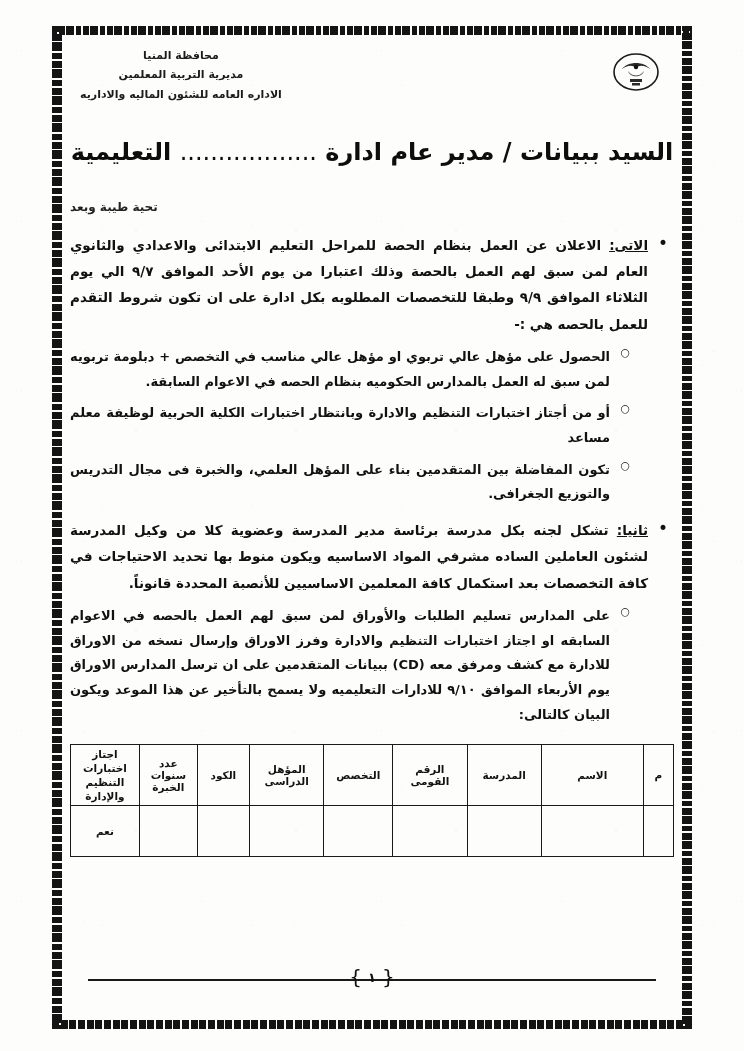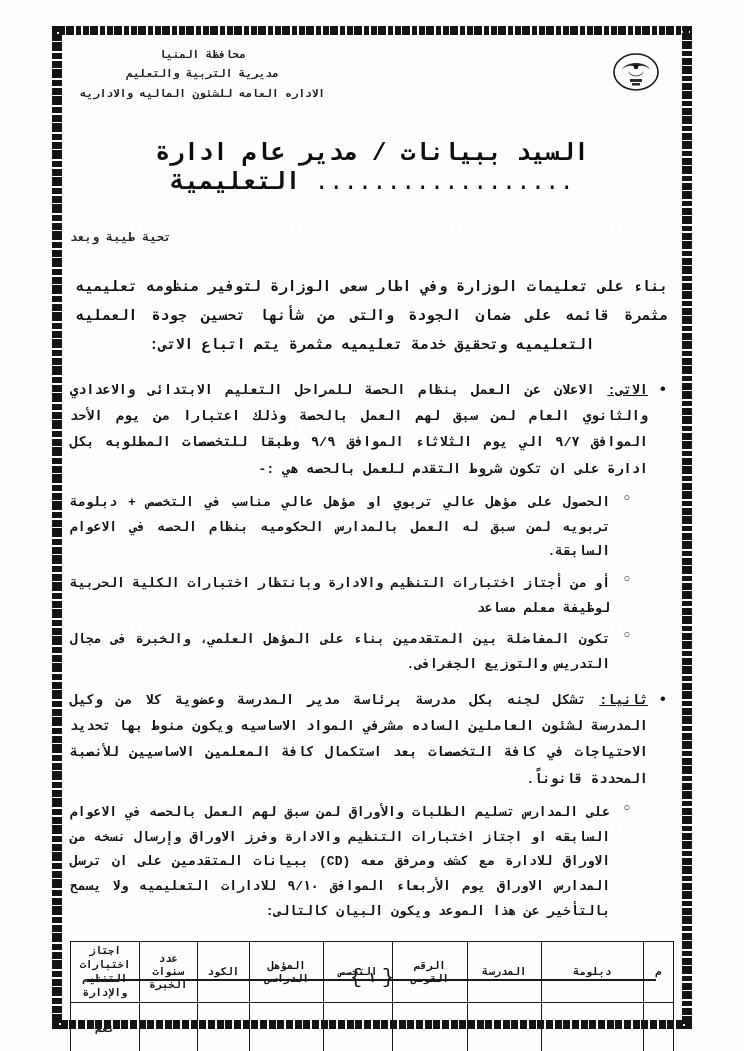--- a/index.html
+++ b/index.html
@@ -50,21 +50,21 @@
             mask-image: repeating-linear-gradient(180deg, #000 0 6px, transparent 6px 8px, #000 8px 15px, transparent 15px 16px, #000 16px 25px, transparent 25px 27px);
   }
   .edge-right {
     top: 26px; bottom: 22px; right: 52px; width: 10px;
     -webkit-mask-image: repeating-linear-gradient(180deg, #000 0 5px, transparent 5px 7px, #000 7px 14px, transparent 14px 15px, #000 15px 23px, transparent 23px 25px);
             mask-image: repeating-linear-gradient(180deg, #000 0 5px, transparent 5px 7px, #000 7px 14px, transparent 14px 15px, #000 15px 23px, transparent 23px 25px);
   }
 
   .content {
     position: absolute;
-    top: 40px; left: 70px; right: 70px; bottom: 40px; font-family: Liberation Mono, monospace;
+    top: 40px; left: 70px; right: 70px; bottom: 40px;
   }
 
   
   .header {
     display: flex;
     flex-direction: row-reverse;
     align-items: flex-start;
     justify-content: space-between;
     padding: 6px 10px 0 10px;
   }
@@ -244,21 +244,21 @@
   <div class="edge edge-top"></div>
   <div class="edge edge-bottom"></div>
   <div class="edge edge-left"></div>
   <div class="edge edge-right"></div>
 
   <div class="content">
 
     <div class="header">
       <div class="header-lines">
         <div>محافظة المنيا</div>
-        <div>مديرية التربية والتعليم</div>
+        <div>مديرية التربية المعلمين</div>
         <div>الاداره العامه للشئون الماليه والاداريه</div>
       </div>
       <div class="logo">
         <svg width="52" height="46" viewBox="0 0 52 46" aria-hidden="true">
           <ellipse cx="26" cy="21" rx="22" ry="18" fill="none" stroke="#1a1a1a" stroke-width="1.6"></ellipse>
           <path d="M12 18 C18 10, 34 10, 40 18 C36 15, 30 13, 26 17 C22 13, 16 15, 12 18 Z" fill="#2a2a2a"></path>
           <path d="M18 20 C22 26, 30 26, 34 20 C32 27, 20 27, 18 20 Z" fill="#333"></path>
           <path d="M20 28 h12 v3 h-12 z" fill="#2b2b2b"></path>
           <path d="M22 32 h8 v2.5 h-8 z" fill="#2b2b2b"></path>
           <circle cx="26" cy="16" r="2.2" fill="#111"></circle>
@@ -267,21 +267,20 @@
     </div>
 
     <div class="title-row">
       <span>السيد ببيانات / مدير عام ادارة</span>
       <span class="dots">..................</span>
       <span>التعليمية</span>
     </div>
 
     <div class="greeting">تحية طيبة وبعد</div>
 
-    <div class="intro">بناء على تعليمات الوزارة وفي اطار سعى الوزارة لتوفير منظومه تعليميه مثمرة قائمه على ضمان الجودة والتى من شأنها تحسين جودة العمليه التعليميه وتحقيق خدمة تعليميه مثمرة يتم اتباع الاتى:</div>
 
     <ul class="lvl1">
 
       <li>
         <div class="para">
           <span class="u">الاتى:</span>
           <span>الاعلان عن العمل بنظام الحصة للمراحل التعليم الابتدائى والاعدادي والثانوي العام لمن سبق لهم العمل بالحصة وذلك اعتبارا من يوم الأحد الموافق ٩/٧ الي يوم الثلاثاء الموافق ٩/٩ وطبقا للتخصصات المطلوبه بكل ادارة على ان تكون شروط التقدم للعمل بالحصه هي :-</span>
         </div>
         <ul class="lvl2">
           <li>
@@ -308,21 +307,21 @@
         </ul>
       </li>
 
     </ul>
 
     <div class="table-wrap">
       <table class="form-table">
         <thead>
           <tr>
             <th class="col-seq">م</th>
-            <th class="col-name">دبلومة</th>
+            <th class="col-name">الاسم</th>
             <th class="col-school">المدرسة</th>
             <th class="col-nid">الرقم القومى</th>
             <th class="col-spec">التخصص</th>
             <th class="col-qual">المؤهل الدراسى</th>
             <th class="col-code">الكود</th>
             <th class="col-years">عدد سنوات الخبرة</th>
             <th class="col-exam exam-head">اجتاز اختبارات التنظيم والإدارة</th>
           </tr>
         </thead>
         <tbody>

